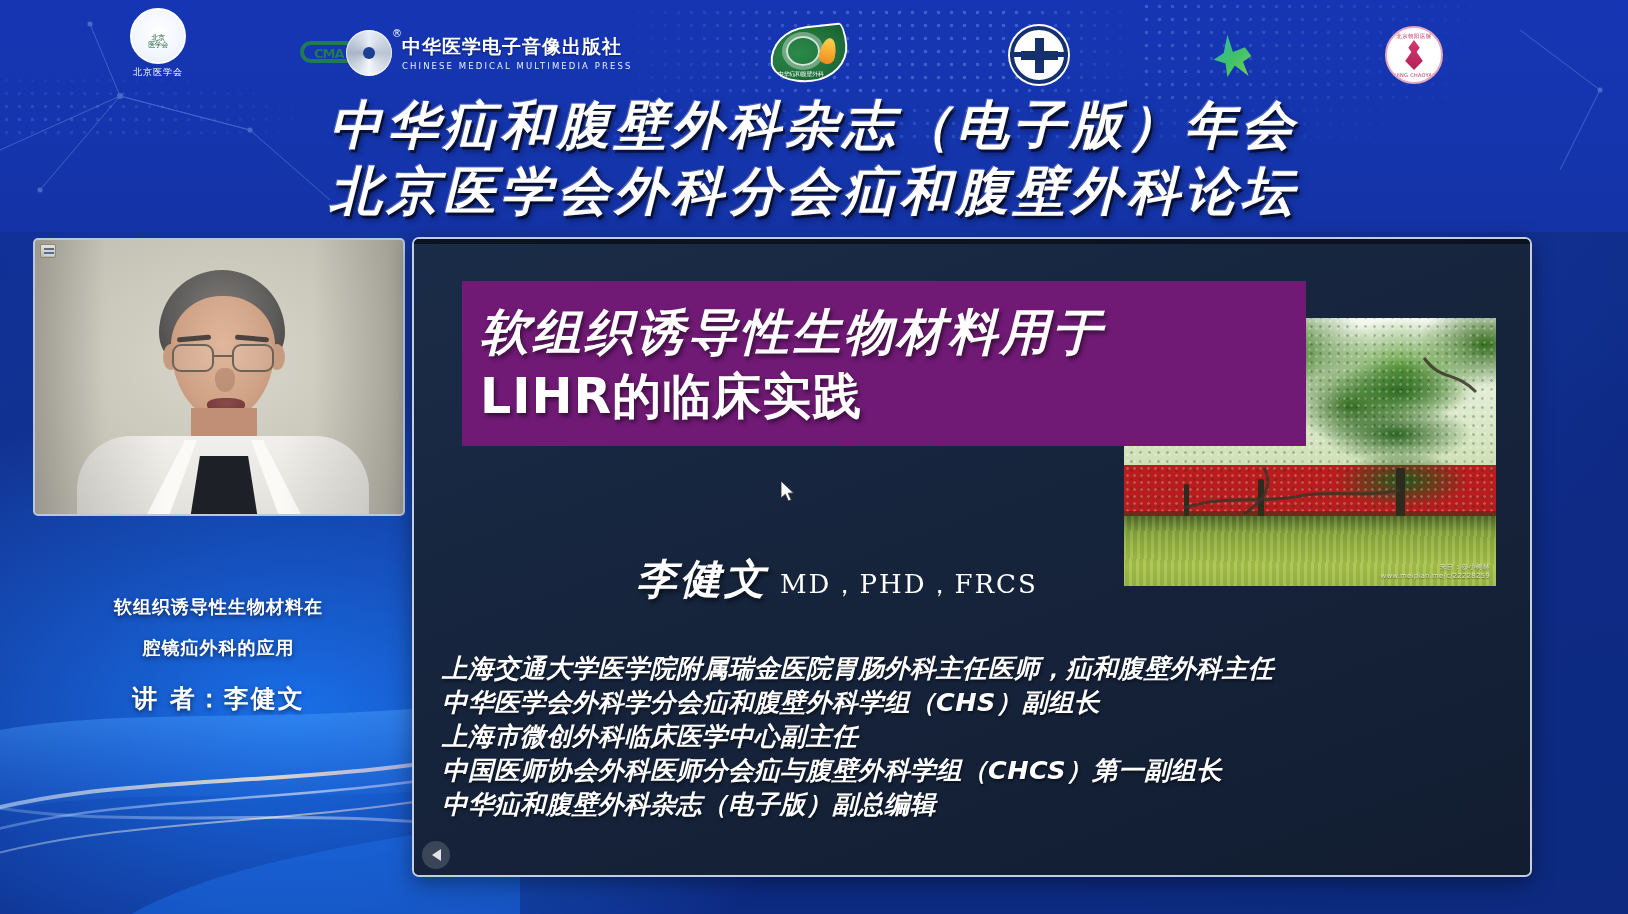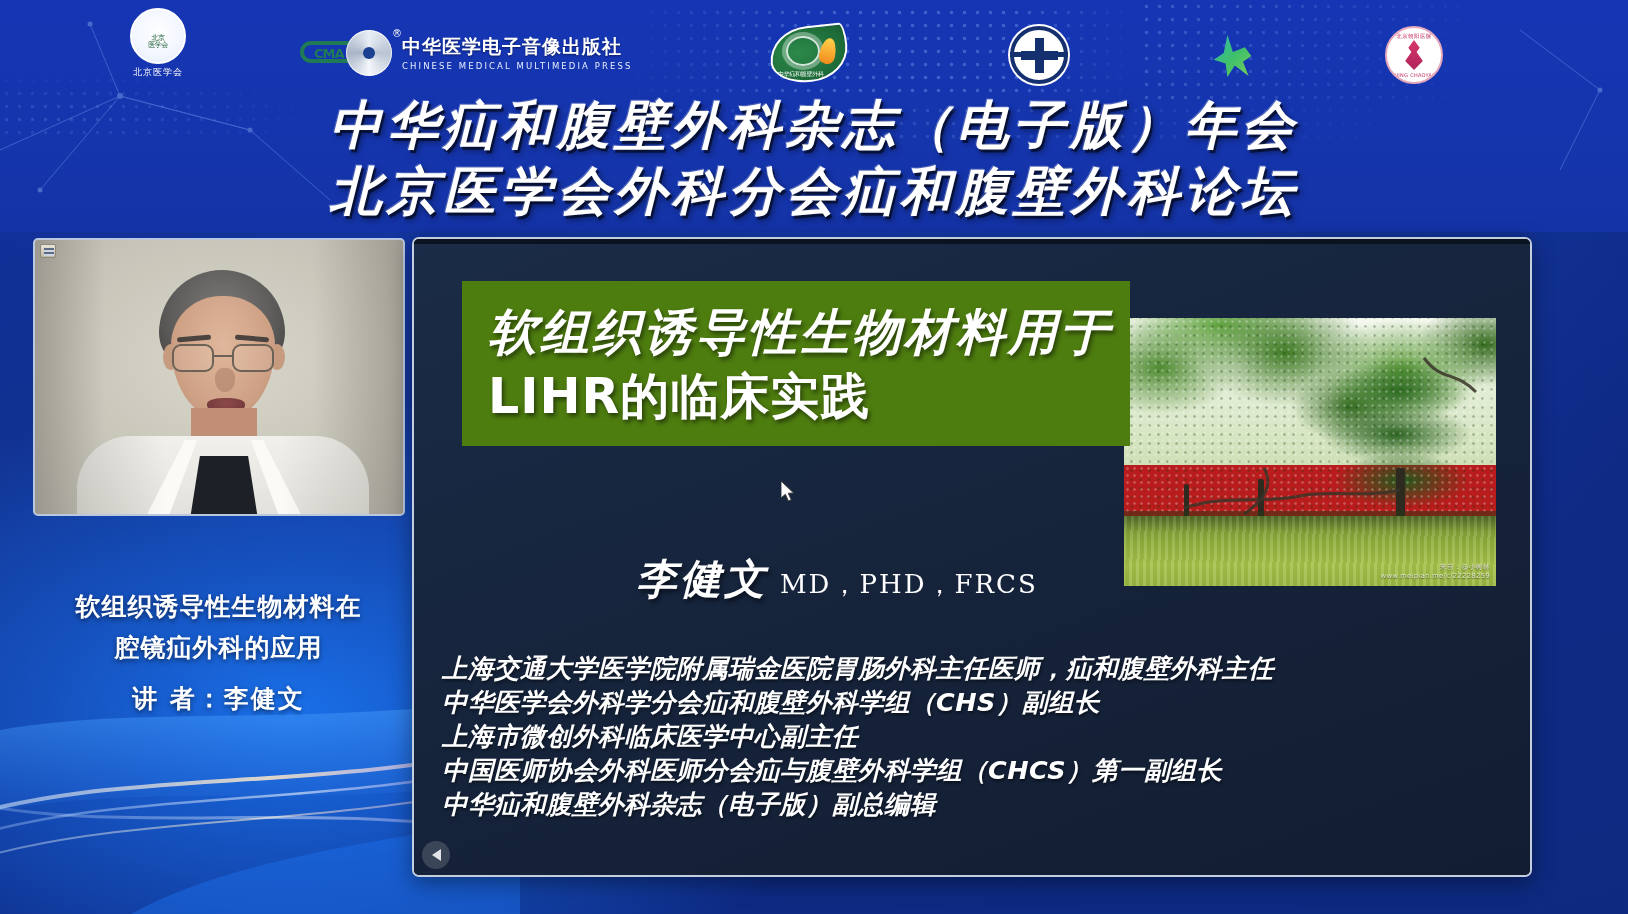--- a/index.html
+++ b/index.html
@@ -343,21 +343,21 @@
 
   
   #left-caption {
     position: absolute;
     left: 16px; top: 586px;
     width: 405px;
     text-align: center;
   }
   .cap-line {
     color: #ffffff;
-    font-size: 25px;
+    font-size: 18px;
     line-height: 41px;
     font-weight: bold;
     letter-spacing: 1px;
     text-shadow: 0 2px 5px rgba(0,0,0,0.55);
     white-space: nowrap;
   }
   .cap-speaker {
     margin-top: 14px;
     color: #ffffff;
     font-size: 25px;
@@ -387,23 +387,23 @@
   }
   .slide-topstrip {
     position: absolute; left: 0; top: 0; width: 100%; height: 5px;
     background: #0b1220;
   }
 
   
   #title-plate {
     position: absolute;
     left: 48px; top: 42px;
-    width: 668px; height: 165px;
-    background: #4d7c0f;
-    padding: 20px 0 0 26px;
+    width: 844px; height: 165px;
+    background: #701a75;
+    padding: 20px 0 0 18px;
   }
   .slide-title-line {
     color: #ffffff;
     font-weight: bold;
     font-size: 49px;
     line-height: 64px;
     letter-spacing: 3px;
     font-style: italic;
     white-space: nowrap;
     text-shadow: 2px 3px 4px rgba(0,0,0,0.5);

